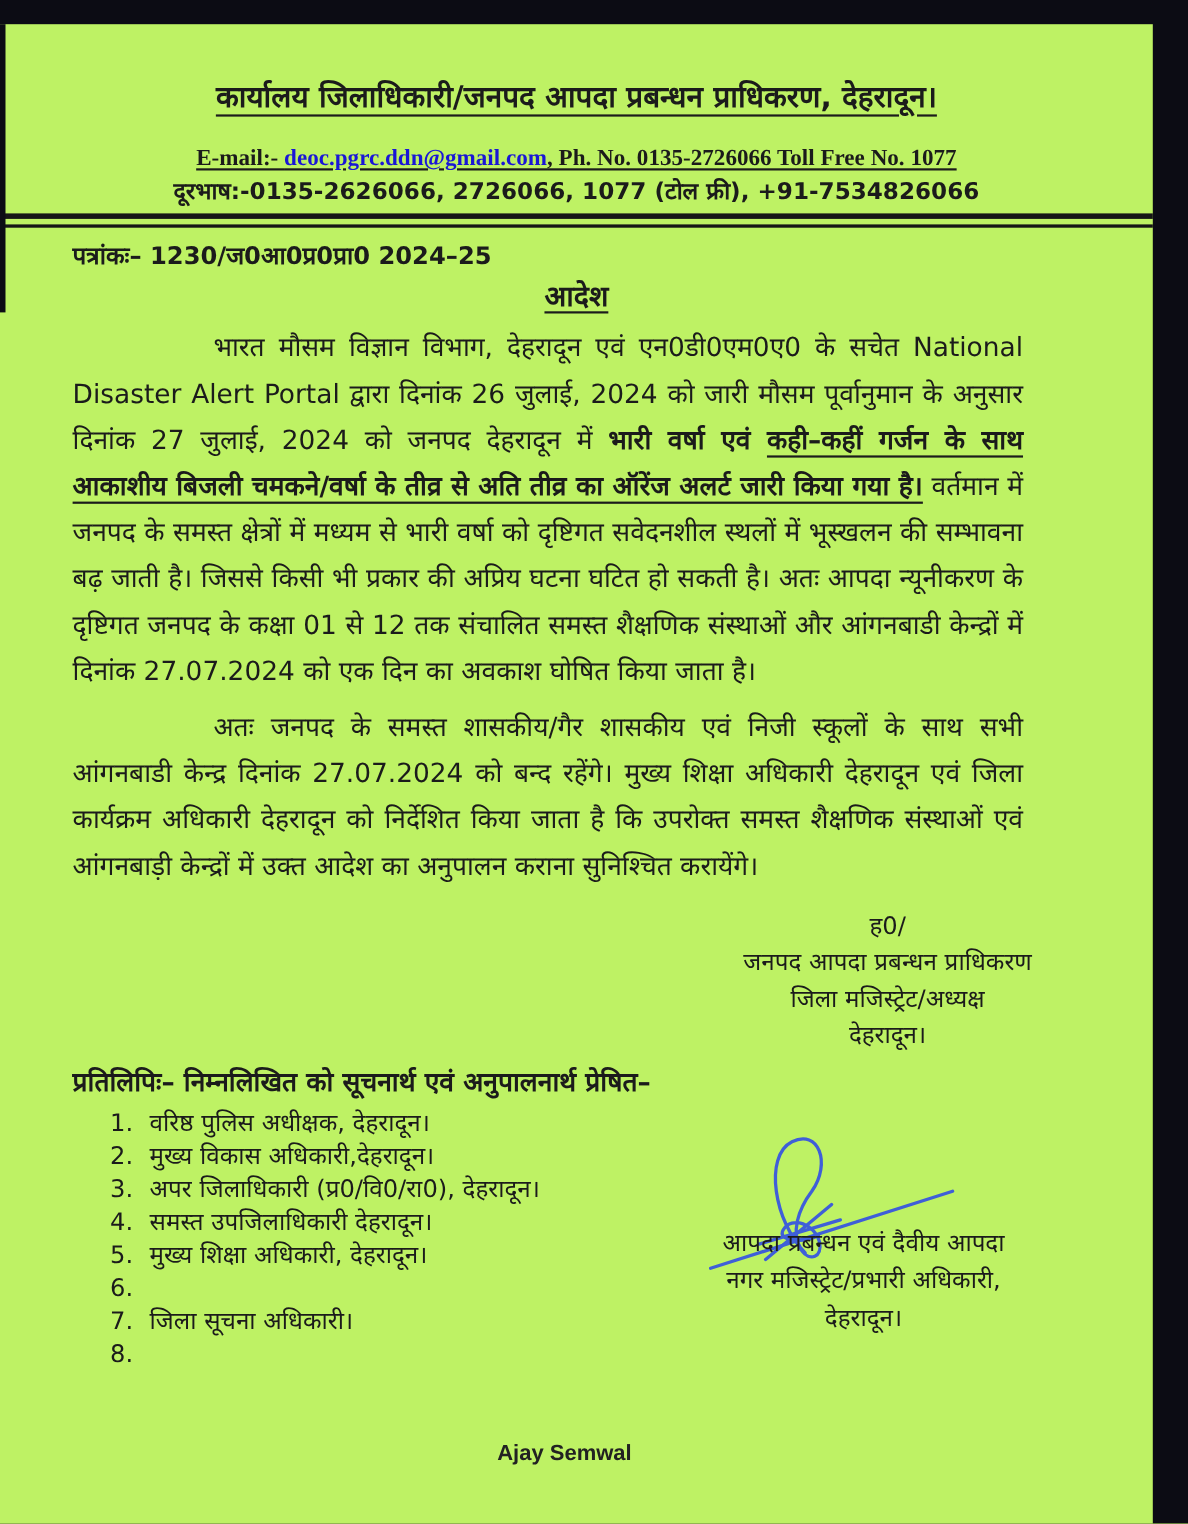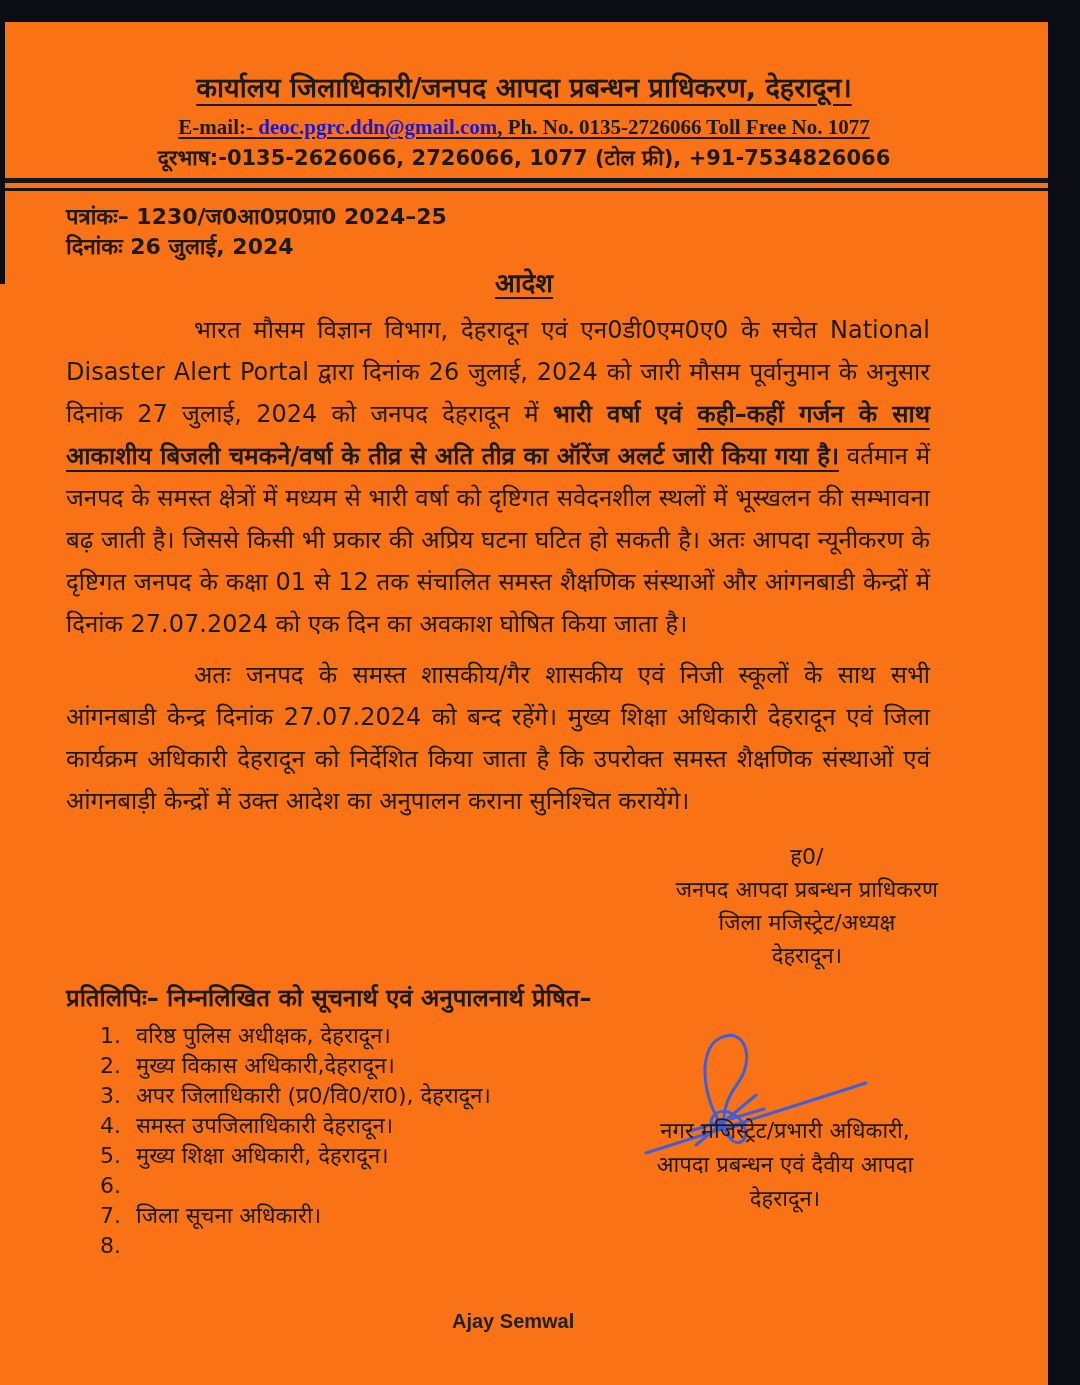--- a/index.html
+++ b/index.html
@@ -5,48 +5,48 @@
   html,body{margin:0;padding:0;}
   body{
     width:1080px;height:1385px;
     background:#0c0c14;
     position:relative;
     overflow:hidden;
     font-family:"DejaVu Sans", sans-serif;
   }
   .page{
     position:absolute;left:0;top:22px;width:1048px;height:1363px;
-    background:#f97316;color:#1b1b1b;
+    background:#bef264;color:#1b1b1b;
   }
   .left-sliver{
     position:absolute;left:0;top:22px;width:5px;height:262px;background:#0c0c14;z-index:3;
   }
   .office-title{
     text-align:center;font-weight:bold;font-size:27px;
     margin:46px 30px 0 30px;
     text-decoration:underline;text-underline-offset:7px;
     font-family:"DejaVu Sans", sans-serif;
   }
   .contact-line{
     text-align:center;font-family:"Liberation Serif", serif;
-    font-weight:bold;font-size:21px;margin-top:10px;
+    font-weight:bold;font-size:21px;margin-top:26px;
     text-decoration:underline;text-underline-offset:3px;
   }
   .contact-line .email-link{color:#1a16d6;cursor:pointer;}
   .phone-line{
     text-align:center;font-weight:bold;font-size:21px;margin-top:3px;
     font-family:"DejaVu Sans", sans-serif;
   }
   .double-rule{
     margin-top:7px;height:5px;
     border-top:5px solid #161616;border-bottom:3px solid #161616;
   }
   .ref-row{
     display:flex;justify-content:space-between;
-    padding:9px 118px 0 66px;font-weight:bold;font-size:22px;flex-direction:column;
+    padding:9px 118px 0 66px;font-weight:bold;font-size:22px;
   }
   .order-heading{
     text-align:center;font-weight:bold;font-size:26px;margin-top:4px;
     text-decoration:underline;text-underline-offset:5px;
   }
   .body-text{
     margin:9px 118px 0 66px;font-size:24px;line-height:42px;
     text-align:justify;
   }
   .body-text.indent{text-indent:128px;}
@@ -85,21 +85,20 @@
   <div class="contact-line">
     <span>E-mail:- </span><a class="email-link">deoc.pgrc.ddn@gmail.com</a><span>, Ph. No. 0135-2726066 Toll Free No. 1077</span>
   </div>
 
   <div class="phone-line">दूरभाष:-0135-2626066, 2726066, 1077 (टोल फ्री), +91-7534826066</div>
 
   <div class="double-rule"></div>
 
   <div class="ref-row">
     <span>पत्रांकः– 1230/ज0आ0प्र0प्रा0 2024–25</span>
-    <span>दिनांकः 26 जुलाई, 2024</span>
   </div>
 
   <div class="order-heading">आदेश</div>
 
   <p class="body-text indent"><span>भारत मौसम विज्ञान विभाग, देहरादून एवं एन0डी0एम0ए0 के सचेत National Disaster Alert Portal द्वारा दिनांक 26 जुलाई, 2024 को जारी मौसम पूर्वानुमान के अनुसार दिनांक 27 जुलाई, 2024 को जनपद देहरादून में </span><span class="bold">भारी वर्षा एवं </span><span class="bold u">कही–कहीं गर्जन के साथ आकाशीय बिजली चमकने/वर्षा के तीव्र से अति तीव्र का ऑरेंज अलर्ट जारी किया गया है।</span><span> वर्तमान में जनपद के समस्त क्षेत्रों में मध्यम से भारी वर्षा को दृष्टिगत सवेदनशील स्थलों में भूस्खलन की सम्भावना बढ़ जाती है। जिससे किसी भी प्रकार की अप्रिय घटना घटित हो सकती है। अतः आपदा न्यूनीकरण के दृष्टिगत जनपद के कक्षा 01 से 12 तक संचालित समस्त शैक्षणिक संस्थाओं और आंगनबाडी केन्द्रों में दिनांक 27.07.2024 को एक दिन का अवकाश घोषित किया जाता है।</span></p>
 
   <p class="body-text indent">अतः जनपद के समस्त शासकीय/गैर शासकीय एवं निजी स्कूलों के साथ सभी आंगनबाडी केन्द्र दिनांक 27.07.2024 को बन्द रहेंगे। मुख्य शिक्षा अधिकारी देहरादून एवं जिला कार्यक्रम अधिकारी देहरादून को निर्देशित किया जाता है कि उपरोक्त समस्त शैक्षणिक संस्थाओं एवं आंगनबाड़ी केन्द्रों में उक्त आदेश का अनुपालन कराना सुनिश्चित करायेंगे।</p>
 
   <div class="sig1">
     <div>ह0/</div>
@@ -145,20 +144,20 @@
 
   <svg class="signature-svg" width="240" height="150" viewBox="0 0 240 150">
     <g fill="none" stroke="#3f5fd8" stroke-width="3" stroke-linecap="round" stroke-linejoin="round">
       <path d="M100,112 C72,84 62,24 88,11 C112,-1 124,30 106,56 C94,72 86,94 97,110 C104,120 116,116 113,102 C109,86 88,78 80,91 C74,101 98,104 112,96"></path>
       <path d="M58,104 L132,82 M64,118 L124,68"></path>
       <path d="M14,126 L234,56"></path>
     </g>
   </svg>
 
   <div class="sig2">
+    <div>आपदा प्रबन्धन एवं दैवीय आपदा</div>
     <div>नगर मजिस्ट्रेट/प्रभारी अधिकारी,</div>
-    <div>आपदा प्रबन्धन एवं दैवीय आपदा</div>
     <div>देहरादून।</div>
   </div>
 
   <div class="footer-name">Ajay Semwal</div>
 
 </div>
 
 </body></html>

